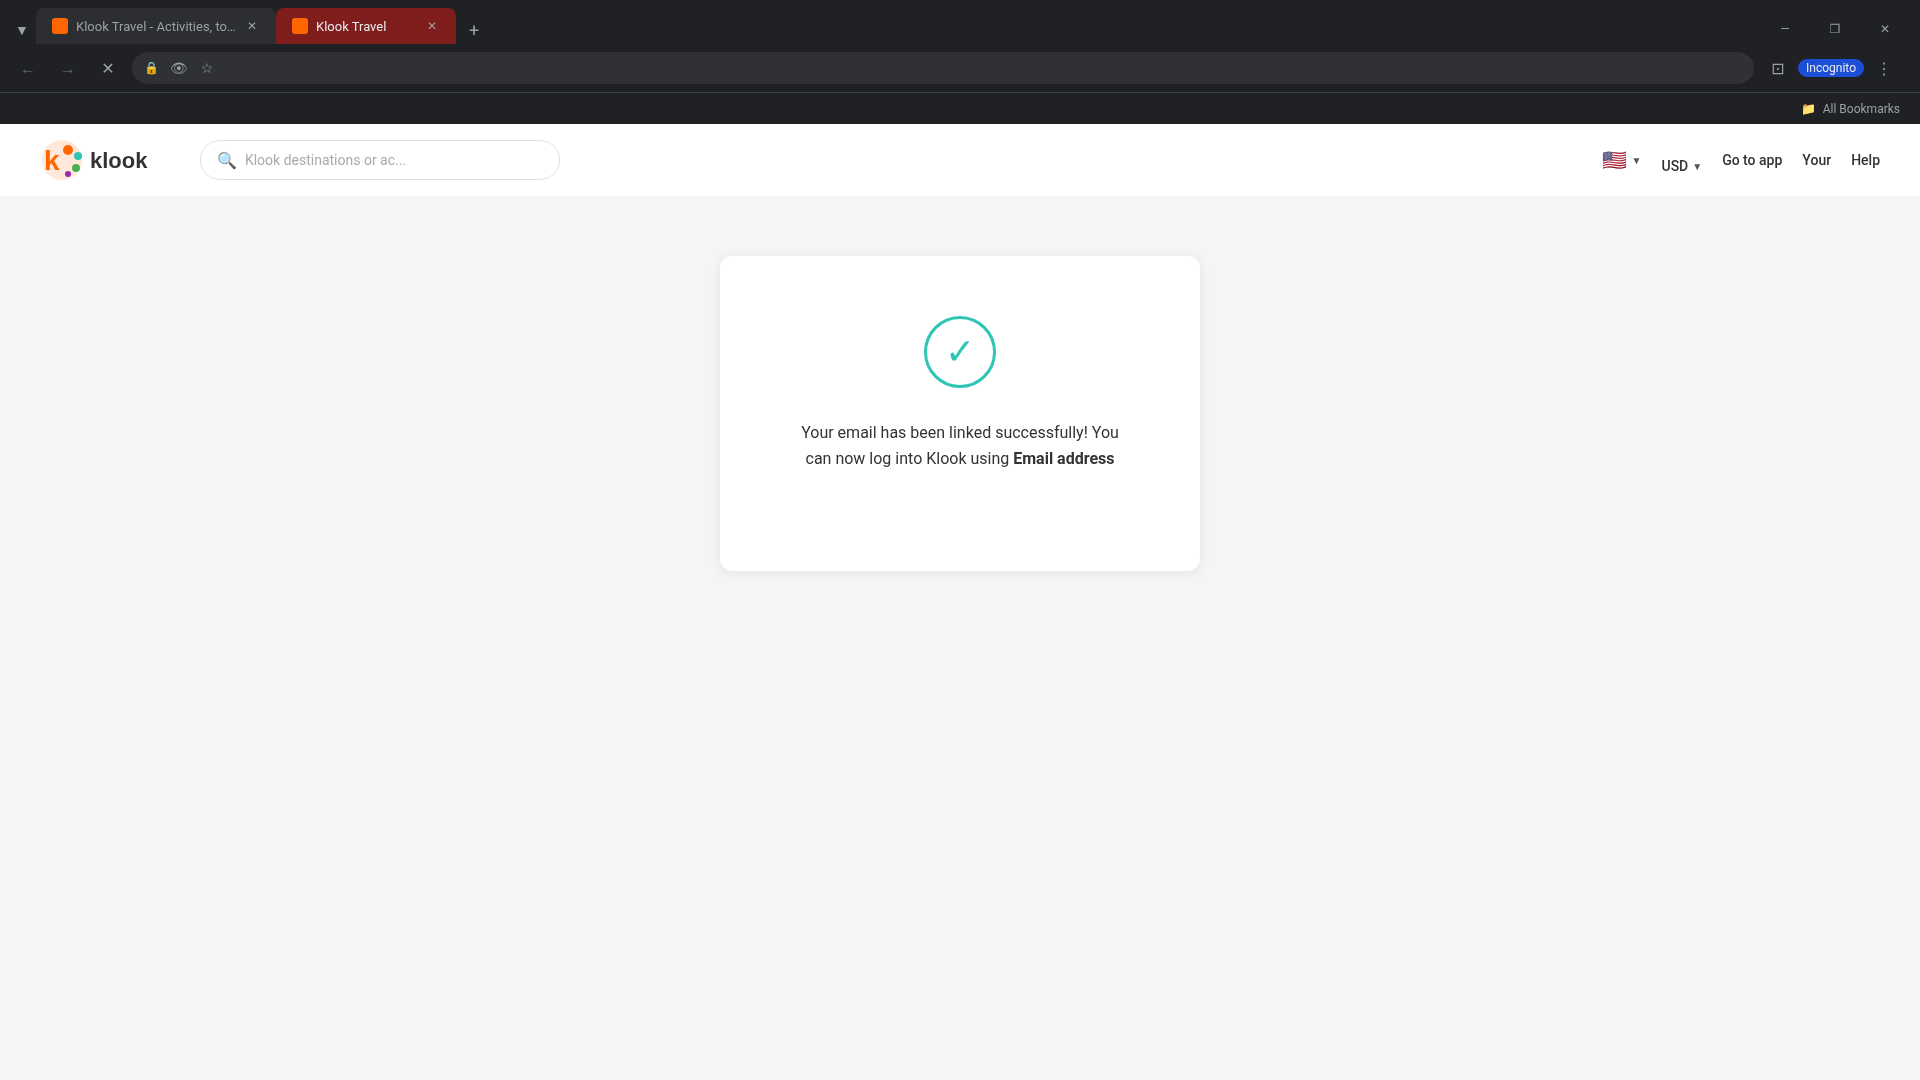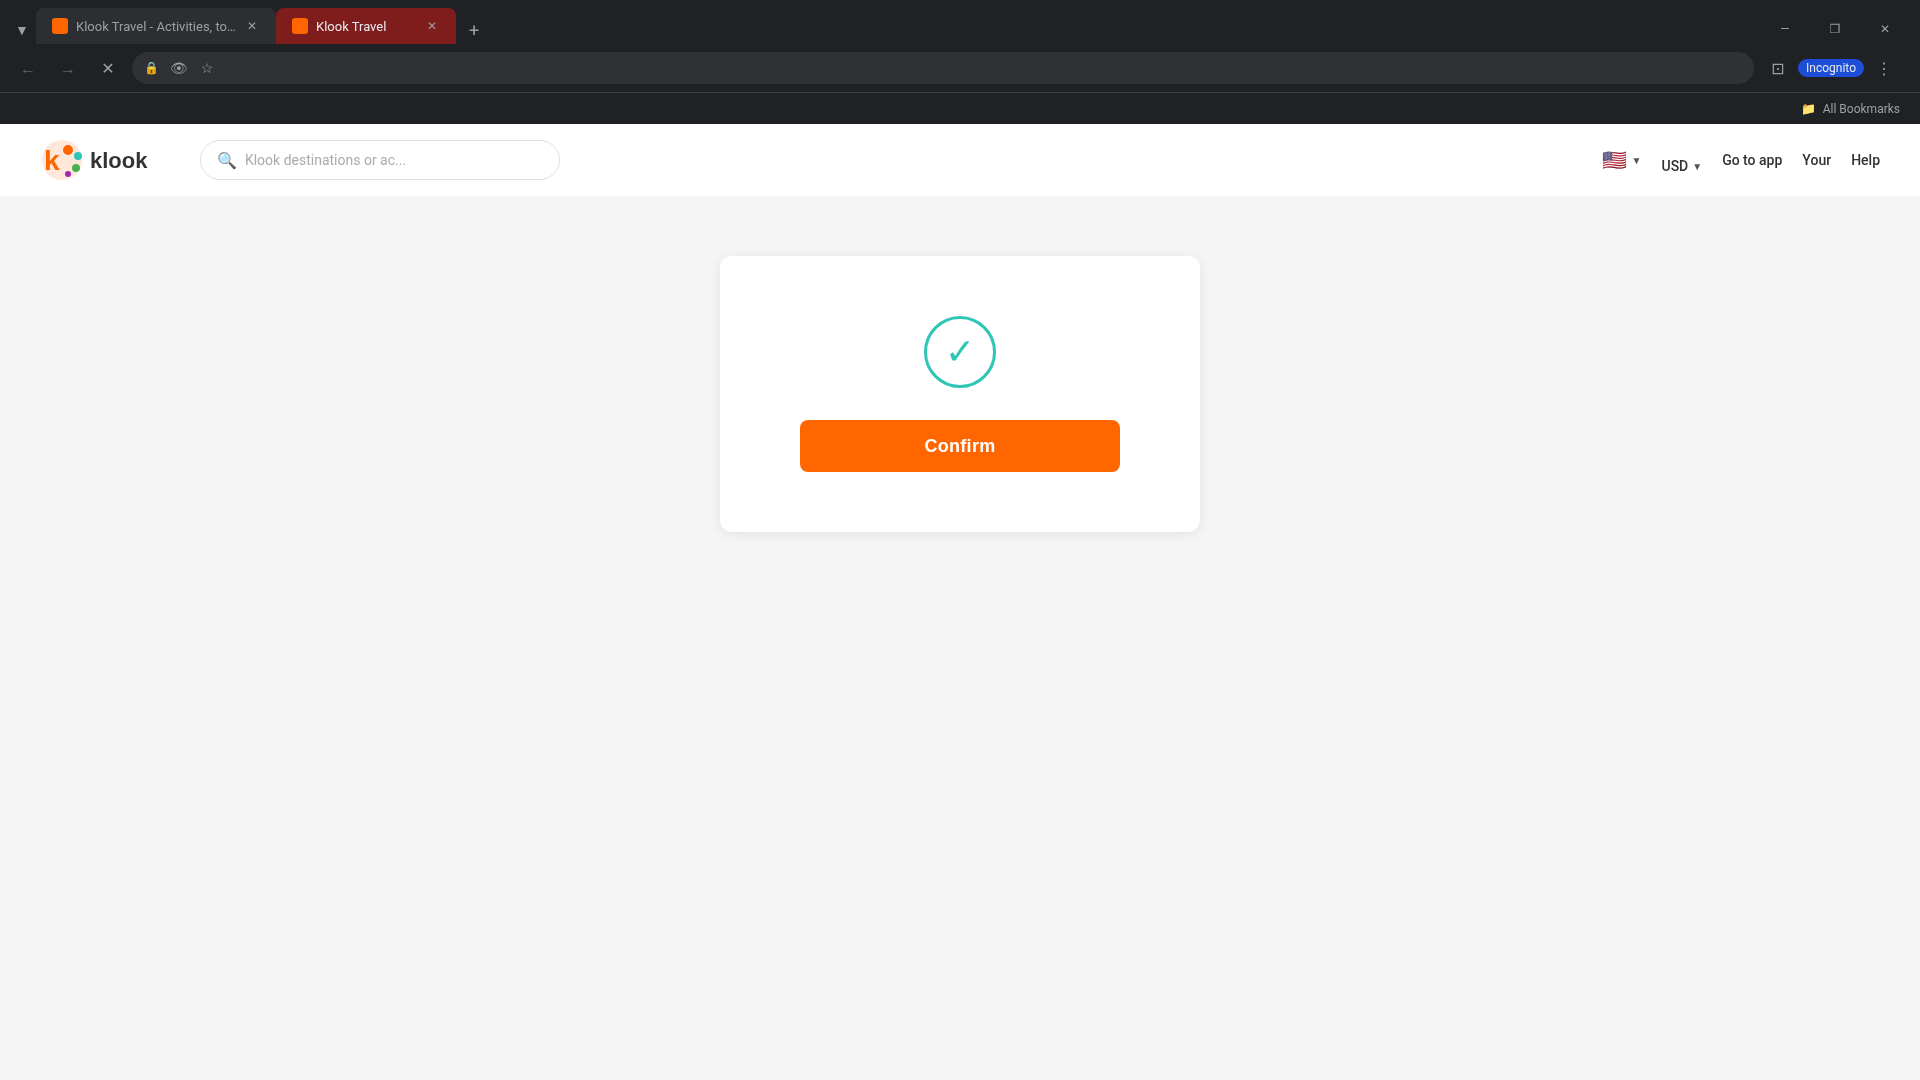--- a/index.html
+++ b/index.html
@@ -160,17 +160,19 @@
   </nav>
 
   <div class="main-content">
 
     <div class="card">
 
       <div class="success-icon">
         <span class="check-mark">✓</span>
       </div>
 
+      <p class="success-message">
+        <span>Your email has been linked successfully! You can now log into Klook using </span><span class="email-link">Email address</span>
+      </p>
 
-      <button class="confirm-btn">Confirm</button>
     </div>
   </div>
 </div>
 
 </body></html>

